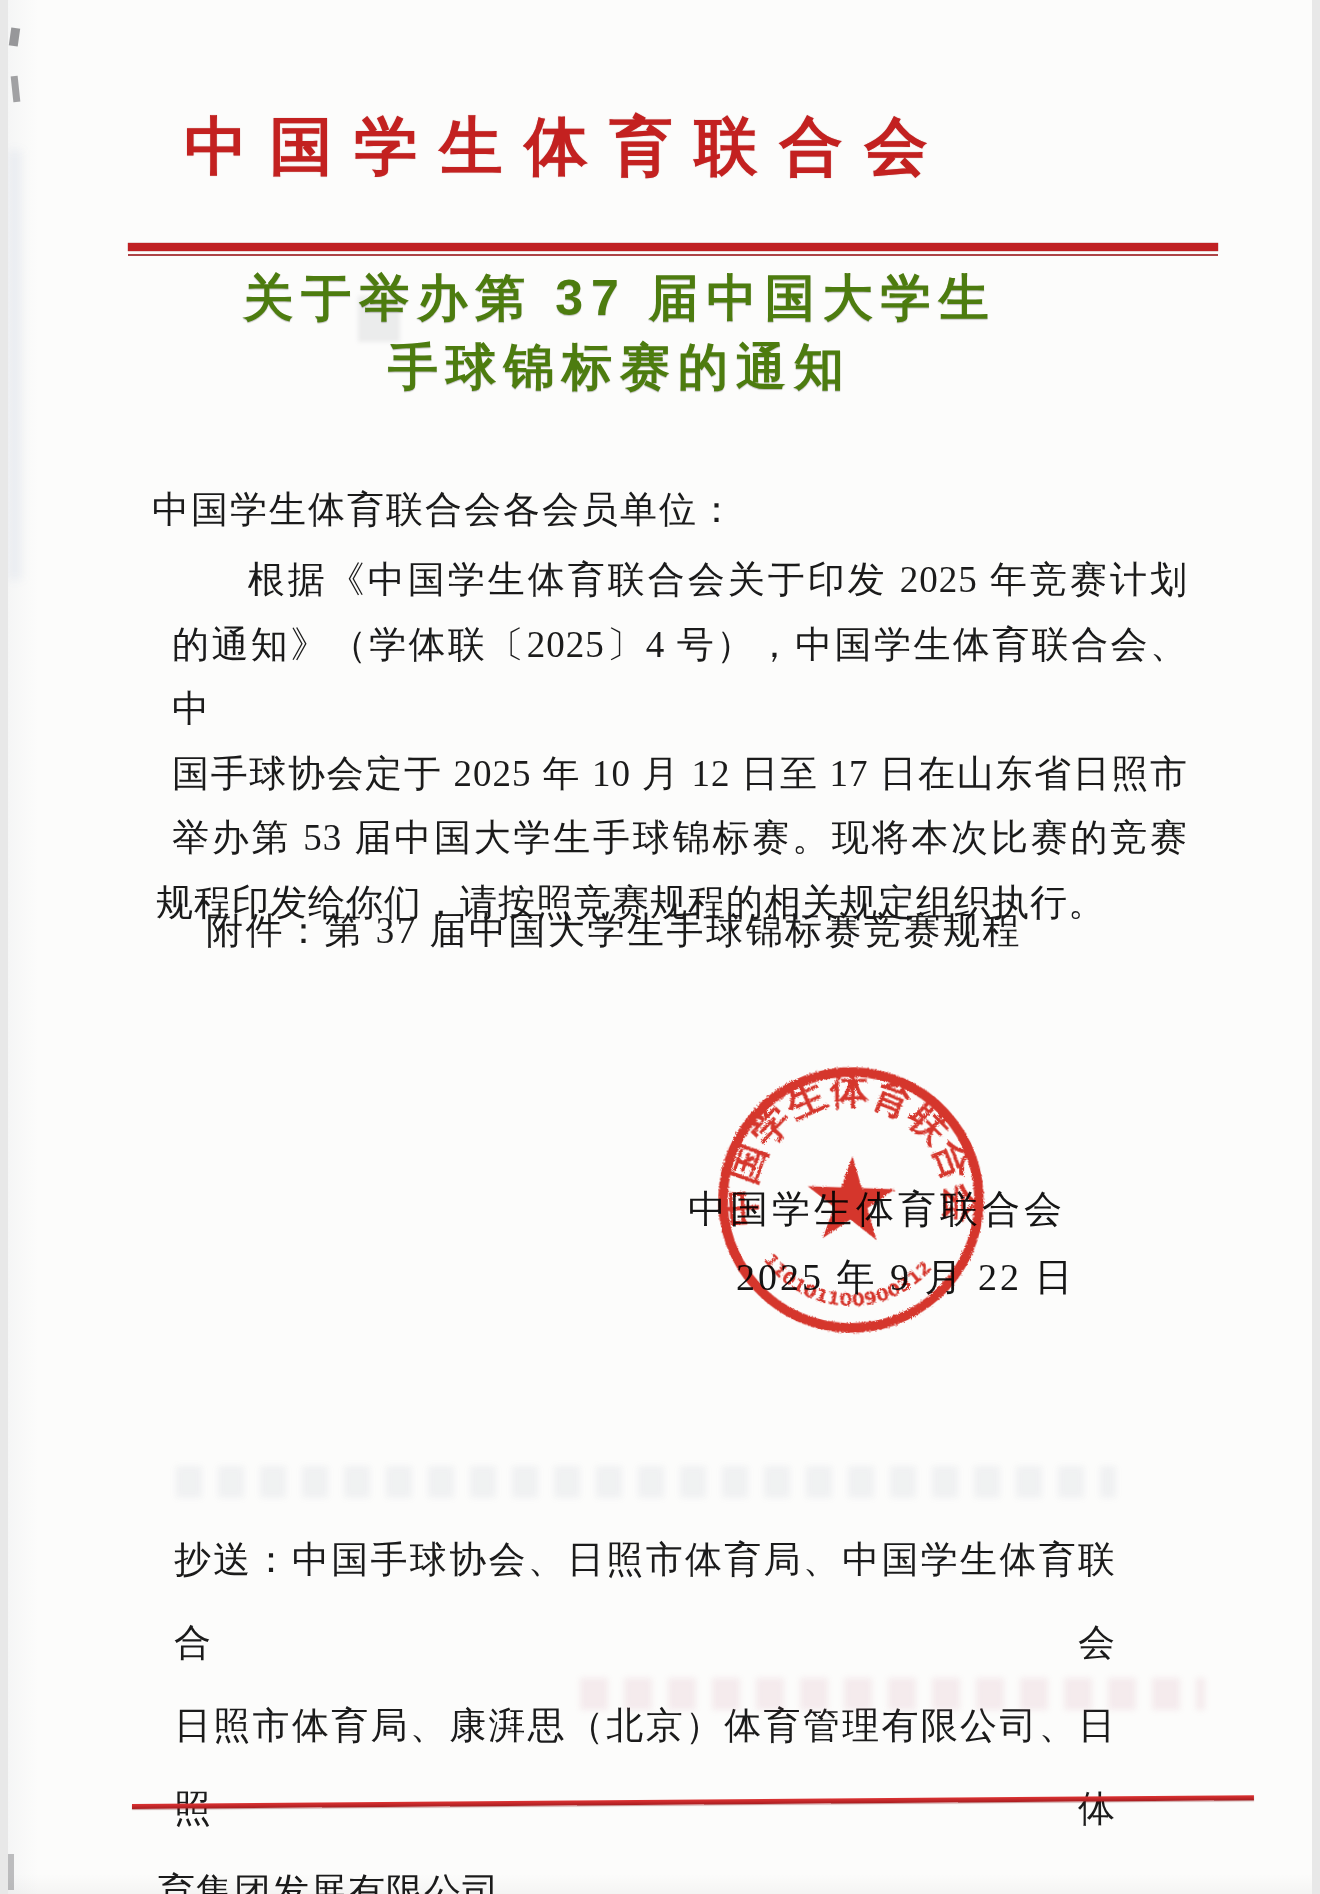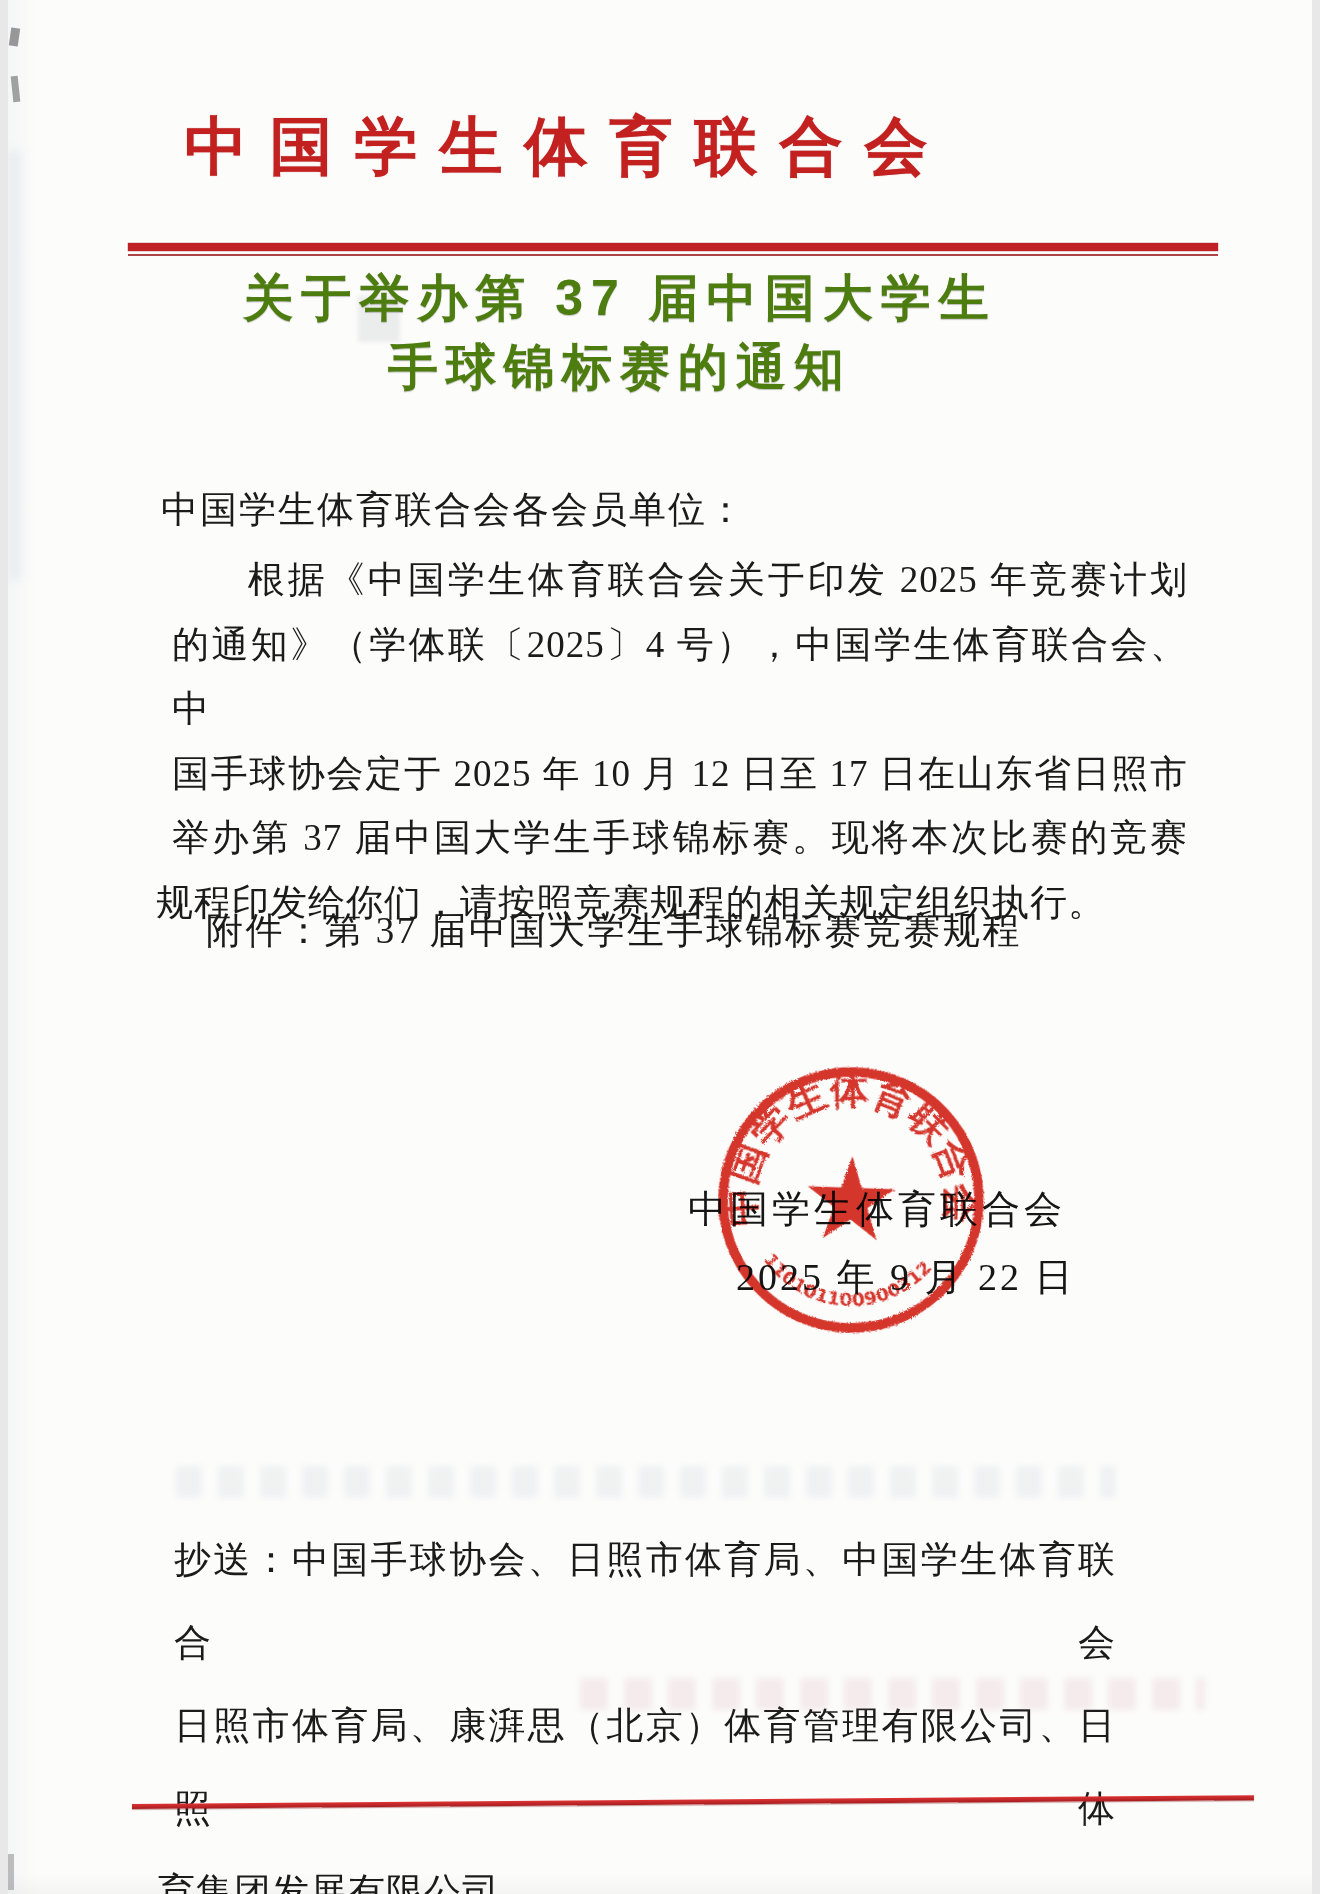--- a/index.html
+++ b/index.html
@@ -40,21 +40,21 @@
     position:absolute;left:0;top:264px;width:1224px;
     text-align:center;
     font-family:"Liberation Sans","DejaVu Sans",sans-serif;
     font-weight:700;color:#4d7c0f;
     font-size:50px;line-height:69px;letter-spacing:8px;
     text-shadow:0 1px 1px rgba(0,0,0,.25);
     white-space:nowrap;
   }
 
   .salutation{
-    position:absolute;left:153px;top:488px;
+    position:absolute;left:144px;top:488px;
     font-size:37px;line-height:44px;letter-spacing:2px;
     white-space:nowrap;
   }
 
   .body-par{
     position:absolute;left:148px;top:548px;width:1032px;
     font-size:37px;line-height:64.5px;letter-spacing:1px;
   }
   .jline{text-align:justify;text-align-last:justify;margin-left:16px;}
   .indent{text-indent:2.05em;}
@@ -140,21 +140,21 @@
     <div>关于举办第 37 届中国大学生</div>
     <div>手球锦标赛的通知</div>
   </div>
 
   <div class="salutation">中国学生体育联合会各会员单位：</div>
 
   <div class="body-par">
     <div class="jline indent">根据《中国学生体育联合会关于印发 2025 年竞赛计划</div>
     <div class="jline">的通知》（学体联〔2025〕4 号），中国学生体育联合会、中</div>
     <div class="jline">国手球协会定于 2025 年 10 月 12 日至 17 日在山东省日照市</div>
-    <div class="jline">举办第 37 届中国大学生手球锦标赛。现将本次比赛的竞赛</div>
+    <div class="jline">举办第 53 届中国大学生手球锦标赛。现将本次比赛的竞赛</div>
     <div class="lastline">规程印发给你们，请按照竞赛规程的相关规定组织执行。</div>
   </div>
 
   <div class="attachment">附件：第 37 届中国大学生手球锦标赛竞赛规程</div>
 
   <div class="signature">中国学生体育联合会</div>
 
   <div class="issue-date">2025 年 9 月 22 日</div>
 
   <svg class="seal" viewBox="0 0 284 284" xmlns="http://www.w3.org/2000/svg" aria-hidden="true">

